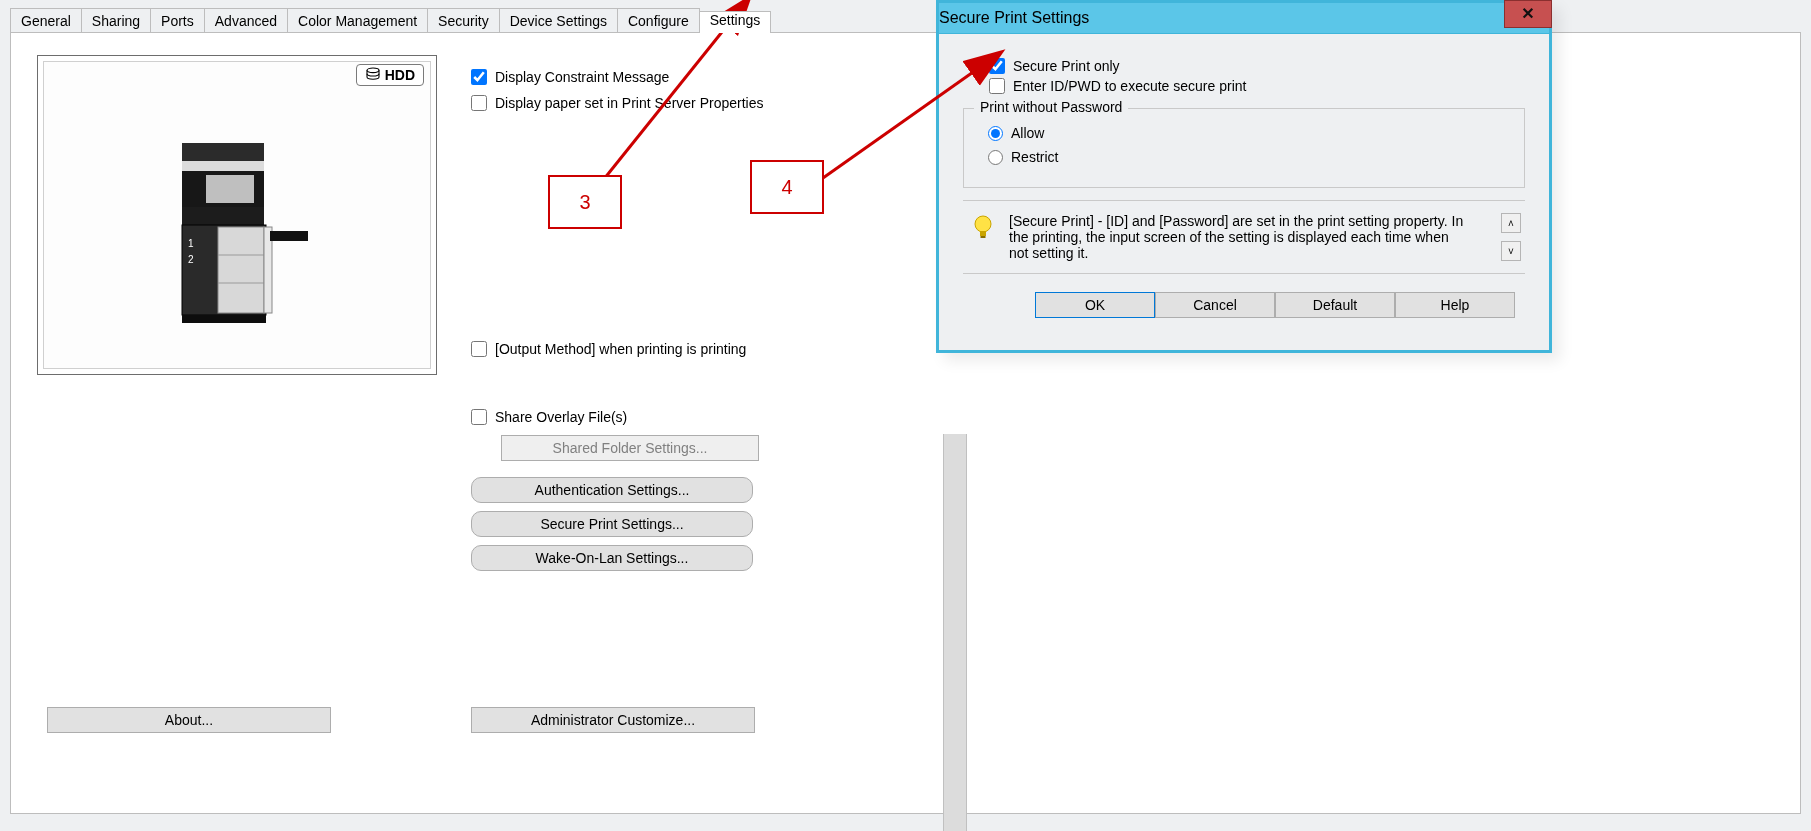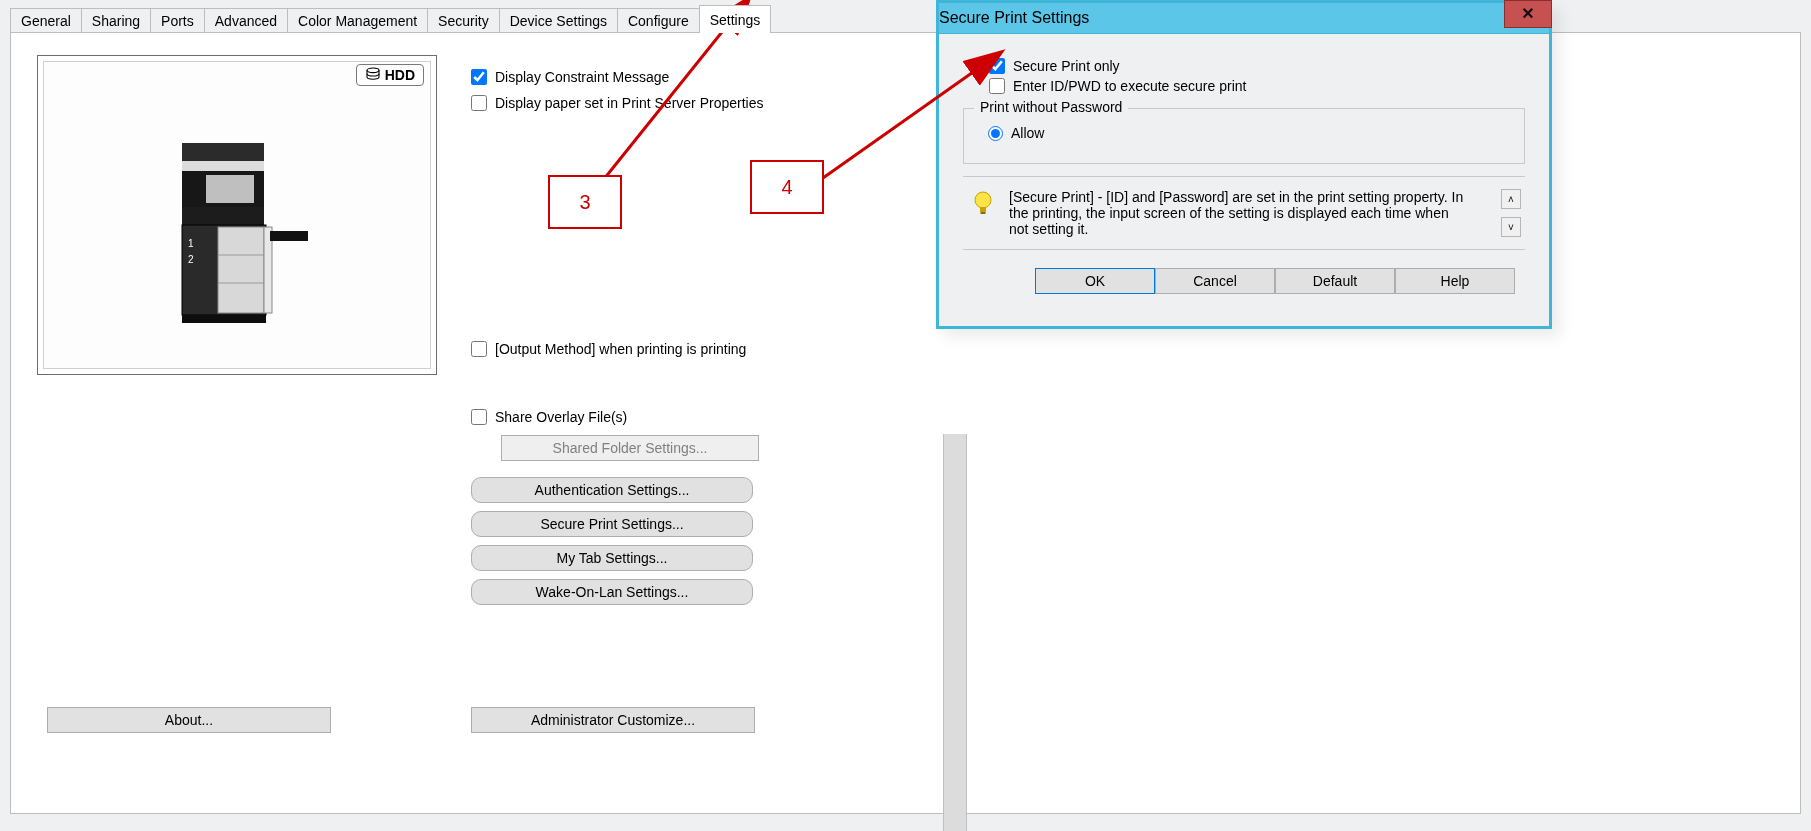--- a/index.html
+++ b/index.html
@@ -33,21 +33,21 @@
   }
   
   .tabstrip{display:flex;align-items:flex-end;height:28px;padding:4px 10px 0 10px;}
   .tab{
     padding:4px 10px;border:1px solid var(--tab-border);
     border-bottom:none;background:var(--tab-bg);
     margin-right:-1px;white-space:nowrap;cursor:pointer;
     position:relative;top:1px;
   }
   .tab.active{background:var(--tab-active-bg);z-index:2;
-    padding-top:6px;top:0;
+    padding-top:0;top:0;
   }
   .tab.active::after{
     content:"";position:absolute;left:0;right:0;bottom:-1px;height:2px;background:var(--tab-active-bg);
   }
   .tabpanel{
     background:var(--panel-bg);
     border:1px solid var(--tab-border);
     margin:0 10px;height:780px;position:relative;
   }
   
@@ -217,21 +217,20 @@
     <label class="check-row">
       <input type="checkbox" style="">
       <span>Share Overlay File(s)</span>
     </label>
 
     <div class="btn disabled" style="margin:6px 0 0 30px;width:236px">Shared Folder Settings...</div>
 
     <div class="btn-stack">
       <div class="btn">Authentication Settings...</div>
       <div class="btn">Secure Print Settings...</div>
-      <div class="btn">My Tab Settings...</div>
       <div class="btn">Wake-On-Lan Settings...</div>
     </div>
   </div>
 
   <div class="btn about">About...</div>
   <div class="btn admin">Administrator Customize...</div>
 </div>
 
 <div class="bg-scroll"></div>
 
@@ -250,20 +249,24 @@
     <label class="check-row">
       <input type="checkbox" style="">
       <span>Enter ID/PWD to execute secure print</span>
     </label>
 
     <div class="groupbox">
       <span class="groupbox-title">Print without Password</span>
       <label class="radio-row">
         <input type="radio" name="pwp" checked="" style="">
         <span>Allow</span>
+      </label>
+      <label class="radio-row">
+        <input type="radio" name="pwp" style="">
+        <span>Restrict</span>
       </label>
     </div>
 
     <div class="hint-area">
       <svg width="28" height="28" viewBox="0 0 28 28">
         <circle cx="14" cy="11" r="8" fill="#ffe245" stroke="#c9a400"></circle>
         <rect x="11" y="18" width="6" height="5" fill="#c9a400"></rect>
         <rect x="11.5" y="23" width="5" height="2" fill="#8a6f00"></rect>
       </svg>
       <div class="text">[Secure Print] - [ID] and [Password] are set in the print setting property. In the printing, the input screen of the setting is displayed each time when not setting it.</div>

